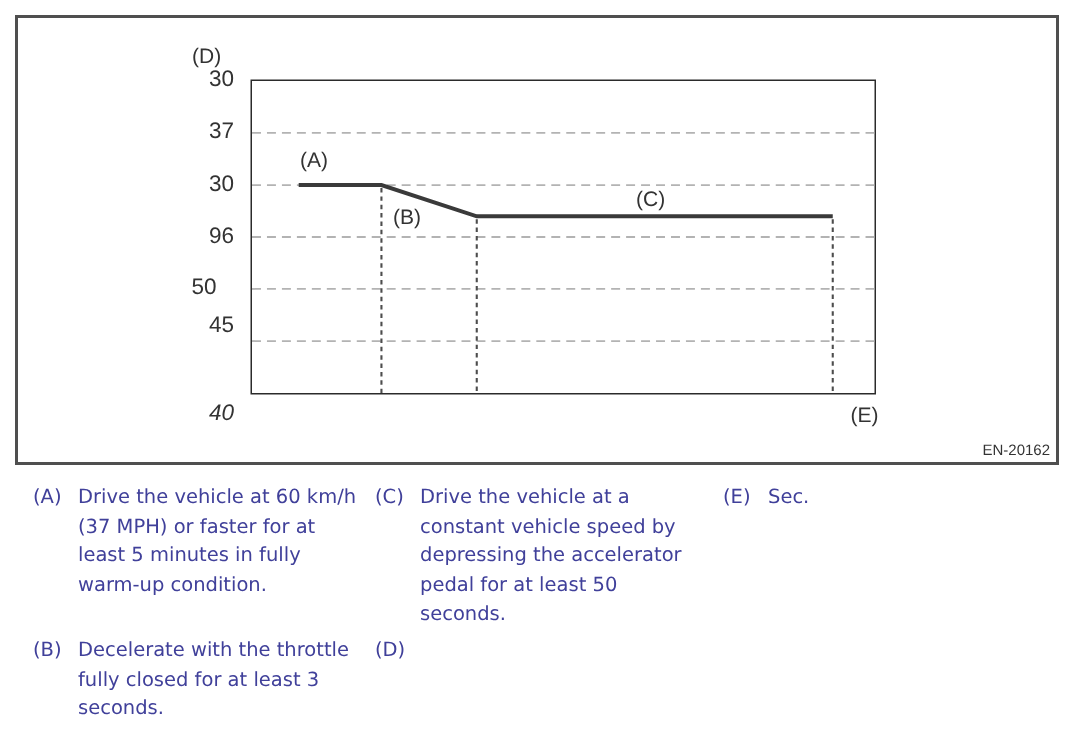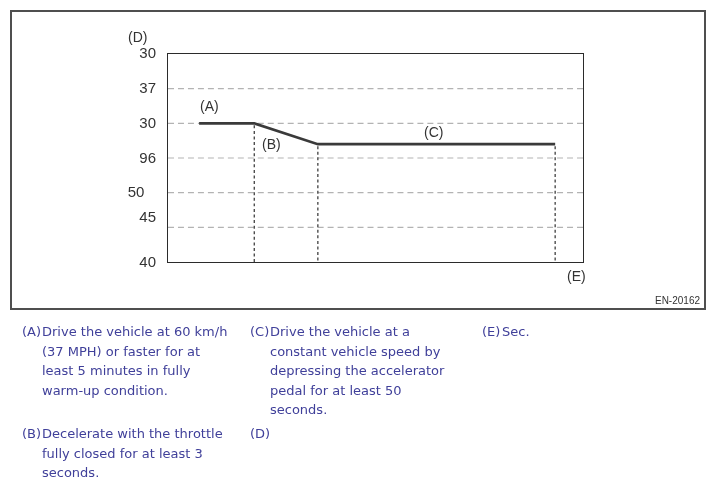--- a/index.html
+++ b/index.html
@@ -12,21 +12,21 @@
   .plot-area svg{position:absolute;left:0;top:0;width:100%;height:100%;display:block;}
   .tick-label{position:absolute;left:104px;width:40px;height:18px;line-height:18px;
         text-align:right;font-size:15px;color:var(--chart-text,#333);}
   .chart-annot{position:absolute;font-size:14px;color:var(--chart-text,#333);
         white-space:nowrap;}
   .figure-code{position:absolute;right:4px;bottom:2px;font-size:10px;
         color:var(--chart-text,#333);}
   .legend-entry{position:absolute;font-family:"DejaVu Sans",sans-serif;
         font-size:13px;line-height:19.5px;color:var(--legend-color,#40409A);}
   .legend-tag{position:absolute;left:0;top:0;}
-  .legend-text{margin-left:20px;white-space:pre;}
+  .legend-text{margin-left:30px;white-space:pre;}
 </style>
 </head>
 <body>
 
 <div class="page">
   <div class="figure-box">
     <div class="plot-area">
       <svg id="chart-svg" viewBox="0 0 416 209" preserveAspectRatio="none">
           <line x1="0" x2="416" y1="34.8" y2="34.8" stroke="#B3B3B3" stroke-width="1.2" stroke-dasharray="6 4"></line>
           <line x1="0" x2="416" y1="69.7" y2="69.7" stroke="#B3B3B3" stroke-width="1.2" stroke-dasharray="6 4"></line>
@@ -39,21 +39,21 @@
           <polyline points="31.2,69.7 86.5,69.7 150.2,90.6 388.1,90.6" fill="none" stroke="#3A3A3A" stroke-width="2.6"></polyline>
         </svg>
     </div>
     <div id="tick-labels">
         <div class="tick-label" style="top: 32px;">30</div>
         <div class="tick-label" style="top: 67px;">37</div>
         <div class="tick-label" style="top: 102px;">30</div>
         <div class="tick-label" style="top: 137px;">96</div>
         <div class="tick-label" style="top: 171px; text-align: center;">50</div>
         <div class="tick-label" style="top: 196px;">45</div>
-        <div class="tick-label" style="top: 241px;">40</div>
+        <div class="tick-label" style="top: 255px; font-style: italic;">40</div>
       </div>
     <div id="annotations">
         <div class="chart-annot" style="left: 116px; top: 17px;">(D)</div>
         <div class="chart-annot" style="left: 188px; top: 86px;">(A)</div>
         <div class="chart-annot" style="left: 250px; top: 124px;">(B)</div>
         <div class="chart-annot" style="left: 412px; top: 112px;">(C)</div>
         <div class="chart-annot" style="left: 555px; top: 256px;">(E)</div>
       </div>
     <div class="figure-code">EN-20162</div>
   </div>

